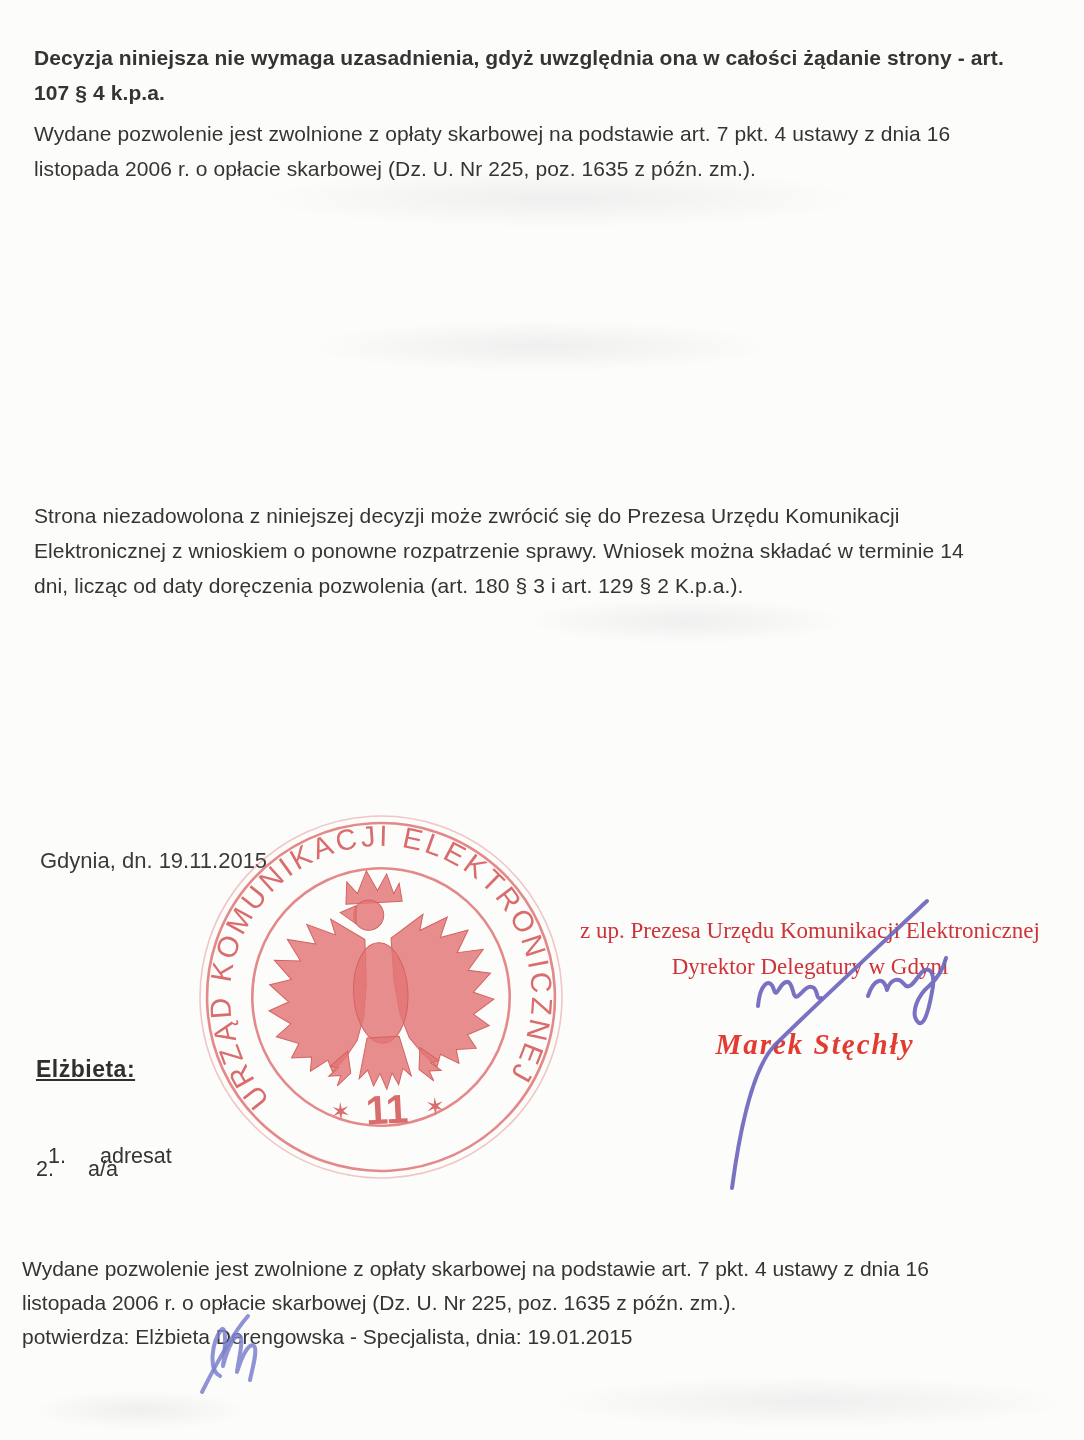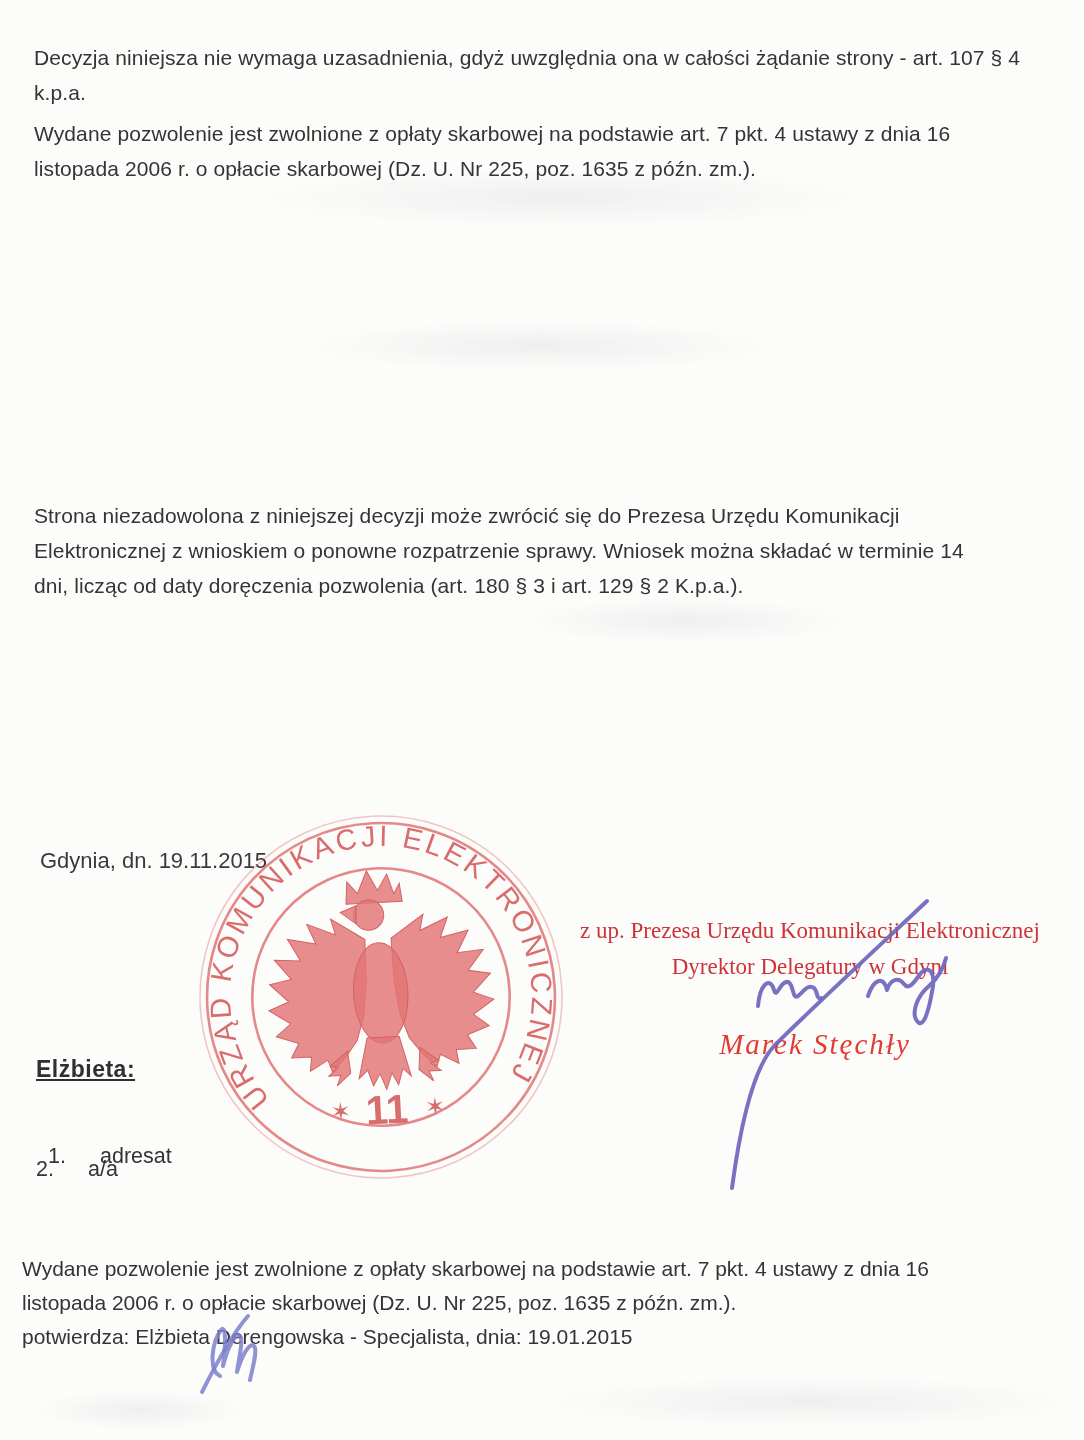--- a/index.html
+++ b/index.html
@@ -13,21 +13,21 @@
     color:#333;
   }
   .body-text{
     position:absolute;
     margin:0;
     font-size:21px;
     line-height:35px;
     color:#343434;
     letter-spacing:.1px;
   }
-  .p1{left:34px;top:40px;width:1000px;}
+  .p1{left:34px;top:40px;width:1000px;font-weight:bold;}
   .p2{left:34px;top:116px;width:960px;}
   .p3{left:34px;top:370px;width:910px;}
   .p4{left:34px;top:498px;width:950px;}
   .place-date{
     position:absolute;left:40px;top:848px;
     font-size:22px;color:#3a3a3a;
   }
   
   .stamp{position:absolute;left:194px;top:810px;width:374px;height:374px;}
   .stamp .ring{fill:none;stroke:#dd6666;}
@@ -52,21 +52,21 @@
     text-align:center;
     font-family:"Liberation Serif", serif;
     color:#cd3338;
   }
   .auth-line1{font-size:23px;line-height:30px;}
   .auth-line2{font-size:23px;line-height:30px;margin-top:6px;}
   .facsimile-name{
     position:absolute;left:690px;top:1028px;width:250px;
     text-align:center;
     font-family:"Liberation Serif", serif;
-    font-style:italic;font-weight:normal;
+    font-style:italic;font-weight:bold;
     font-size:29px;letter-spacing:2px;
     color:#e23b31;
   }
   .signature-svg{position:absolute;left:690px;top:888px;width:262px;height:312px;}
   .sig-stroke{fill:none;stroke:#6e66bd;stroke-width:4;stroke-linecap:round;stroke-linejoin:round;opacity:.92;}
   
   .received-heading{
     position:absolute;left:36px;top:1056px;
     font-size:23px;font-weight:bold;
     text-decoration:underline;

